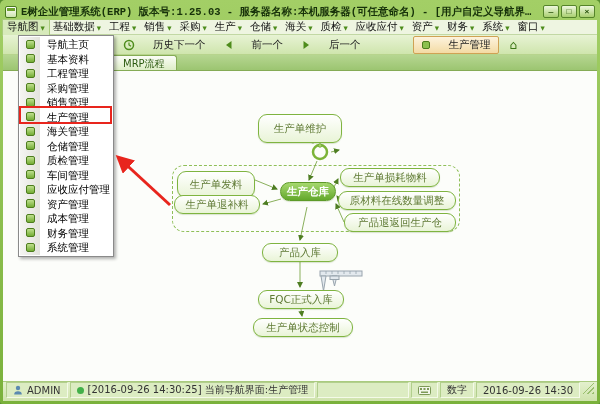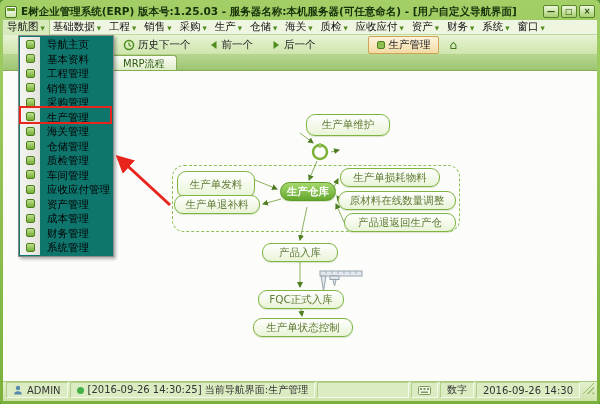--- a/index.html
+++ b/index.html
@@ -2,53 +2,53 @@
 <html><head>
 <meta charset="utf-8">
 <style>
   *{box-sizing:border-box;margin:0;padding:0;}
   html,body{width:600px;height:404px;overflow:hidden;}
   body{font-family:"DejaVu Sans","Liberation Sans",sans-serif;font-size:11px;position:relative;background:#5a8f2f;}
 
   .frame{position:absolute;inset:0;background:linear-gradient(#a3cf66,#7ab13b);border-radius:5px 5px 3px 3px;padding:3px;display:flex;flex-direction:column;}
 
   
-  .titlebar{height:17px;display:flex;align-items:center;gap:4px;padding:0 2px;color:#17320a;font-weight:bold;font-size:10.5px;white-space:nowrap;}
+  .titlebar{height:17px;display:flex;align-items:center;gap:4px;padding:0 2px;color:#17320a;font-weight:bold;font-size:10.5px;white-space:nowrap;font-family:Liberation Mono, monospace;}
   .app-icon{width:12px;height:12px;background:linear-gradient(#ffffff,#cde4ad);border:1px solid #4a7a1e;border-radius:2px;display:inline-block;position:relative;flex:none;}
   .app-icon::before{content:"";position:absolute;left:1px;right:1px;top:1px;height:3px;background:#6da32e;}
   .title{flex:1;overflow:hidden;text-overflow:ellipsis;}
   .winbtns{display:flex;gap:2px;flex:none;}
   .wbtn{width:16px;height:13px;border:1px solid #55842a;border-radius:2px;background:linear-gradient(#eef8de,#a9cf70);font-size:8px;line-height:11px;text-align:center;color:#234d06;font-weight:bold;cursor:default;}
 
   
   .menubar{height:15px;background:#eef5e1;border-bottom:1px solid #c2d8a4;display:flex;align-items:center;}
   .mitem{padding:0 4px;height:15px;display:flex;align-items:center;gap:2px;font-size:10.5px;color:#111;cursor:default;white-space:nowrap;}
   .mitem::after{content:"▼";font-size:5.5px;color:#4e8c1c;margin-top:1px;}
   .mitem.open{background:#d7eabb;outline:1px solid #a9cb7c;}
 
   
   .toolbar{height:20px;background:linear-gradient(#e7f3d4,#cfe5ad);border-bottom:1px solid #b7d48d;display:flex;align-items:center;padding-left:112px;gap:2px;}
-  .tbtn{display:flex;align-items:center;gap:3px;padding:1px 7px;color:#222;font-size:10.5px;border:1px solid transparent;border-radius:2px;cursor:default;white-space:nowrap;}
+  .tbtn{display:flex;align-items:center;gap:18px;padding:1px 7px;color:#222;font-size:10.5px;border:1px solid transparent;border-radius:2px;cursor:default;white-space:nowrap;}
   .tbtn.current{background:linear-gradient(#fdf3dd,#f3dba4);border-color:#cfa254;margin-left:42px;}
   .tbtn.iconbtn{margin-left:4px;padding:1px 4px;font-size:12px;color:#3d7717;}
 
   
   .tabbar{height:16px;background:linear-gradient(#b6d691,#9cc571);border-bottom:1px solid #85ab55;display:flex;align-items:flex-end;padding-left:108px;}
   .tab{height:15px;padding:0 11px;background:linear-gradient(#fbfdf7,#ddedc6);border:1px solid #85ab55;border-bottom:none;border-radius:3px 3px 0 0;font-size:10px;line-height:15px;color:#2c5a10;cursor:default;text-align:right;}
 
   
   .content{flex:1;position:relative;background:#fcfdfa;overflow:hidden;}
   .dashed{position:absolute;left:169px;top:94px;width:288px;height:67px;border:1px dashed #8fbf58;border-radius:12px;}
   .connectors{position:absolute;inset:0;pointer-events:none;}
   .fnode{position:absolute;border:1px solid #7fb440;border-radius:9px;background:linear-gradient(#ffffff,#e9f4d7);color:#5f7a34;font-size:10.5px;display:flex;align-items:center;justify-content:center;white-space:nowrap;box-shadow:0 1px 1px rgba(110,150,70,.25);cursor:default;}
   .fnode.center{background:linear-gradient(#a6d86e,#63a82c);color:#fff;border-color:#5d9a28;border-radius:12px;font-weight:bold;}
   .flowicon{position:absolute;}
 
   
-  .navmenu{position:absolute;left:18px;top:35px;width:96px;background:#0f766e;border:1px solid #8a8a8a;box-shadow:2px 2px 3px rgba(0,0,0,.3);z-index:30;padding:1px;}
+  .navmenu{position:absolute;left:18px;top:35px;width:96px;background:#ffffff;border:1px solid #8a8a8a;box-shadow:2px 2px 3px rgba(0,0,0,.3);z-index:30;padding:1px;}
   .navmenu::before{content:"";position:absolute;left:1px;top:1px;bottom:1px;width:20px;background:linear-gradient(90deg,#f5f5f2,#e3e3dc);}
   .nitem{position:relative;height:14.5px;line-height:14.5px;padding-left:27px;font-size:10.5px;color:#000;white-space:nowrap;cursor:default;}
   .nitem .nicon{position:absolute;left:6px;top:2.5px;width:9px;height:9px;background:linear-gradient(#bfe08e,#74ad34);border:1px solid #4d7d1d;border-radius:2px;}
 
   
   .redbox{position:absolute;left:19px;top:106px;width:93px;height:18px;border:2px solid #e8251d;z-index:40;pointer-events:none;}
   .redarrow{position:absolute;left:0;top:0;width:600px;height:404px;z-index:40;pointer-events:none;}
 
   
   .statusbar{height:20px;background:linear-gradient(#e3f0cd,#cfe3ac);border-top:1px solid #aacb7f;display:flex;align-items:flex-start;font-size:10px;color:#333;padding:0 3px;gap:2px;}
@@ -171,21 +171,21 @@
         <path d="M278 128 L260 133" marker-end="url(#ah)"></path>
         <path d="M331 116 L335 108" marker-end="url(#ah)"></path>
         <path d="M337 129 L334 125" marker-end="url(#ah)"></path>
         <path d="M341 151 L333 133" marker-end="url(#ah)"></path>
         <path d="M304 136 L297 169" marker-end="url(#ah)"></path>
         <path d="M297 191 L297 216" marker-end="url(#ah)"></path>
         <path d="M298 238 L299 245" marker-end="url(#ah)"></path>
       </g>
     </svg>
 
-    <div class="fnode" style="left:255px;top:43px;width:84px;height:22px;margin-left:48px;">生产单维护</div>
+    <div class="fnode" style="left:255px;top:43px;width:84px;height:29px;">生产单维护</div>
 
     <svg class="flowicon" style="left:307px;top:71px;" width="20" height="20">
       <circle cx="10" cy="10" r="7" fill="none" stroke="#7cb338" stroke-width="2.5"></circle>
       <circle cx="10" cy="3.5" r="1.8" fill="#a8d36e" stroke="#6aa42c" stroke-width="0.8"></circle>
     </svg>
 
 
     <div class="fnode" style="left:174px;top:100px;width:78px;height:27px;">生产单发料</div>
     <div class="fnode" style="left:171px;top:124px;width:86px;height:19px;">生产单退补料</div>
 
@@ -247,22 +247,22 @@
       <span>2016-09-26 14:30</span>
     </div>
     <div class="grip"></div>
   </div>
 </div>
 
 <div class="navmenu">
   <div class="nitem"><span class="nicon"></span><span>导航主页</span></div>
   <div class="nitem"><span class="nicon"></span><span>基本资料</span></div>
   <div class="nitem"><span class="nicon"></span><span>工程管理</span></div>
+  <div class="nitem"><span class="nicon"></span><span>采购管理</span></div>
   <div class="nitem"><span class="nicon"></span><span>销售管理</span></div>
-  <div class="nitem"><span class="nicon"></span><span>采购管理</span></div>
   <div class="nitem"><span class="nicon"></span><span>生产管理</span></div>
   <div class="nitem"><span class="nicon"></span><span>海关管理</span></div>
   <div class="nitem"><span class="nicon"></span><span>仓储管理</span></div>
   <div class="nitem"><span class="nicon"></span><span>质检管理</span></div>
   <div class="nitem"><span class="nicon"></span><span>车间管理</span></div>
   <div class="nitem"><span class="nicon"></span><span>应收应付管理</span></div>
   <div class="nitem"><span class="nicon"></span><span>资产管理</span></div>
   <div class="nitem"><span class="nicon"></span><span>成本管理</span></div>
   <div class="nitem"><span class="nicon"></span><span>财务管理</span></div>
   <div class="nitem"><span class="nicon"></span><span>系统管理</span></div>

